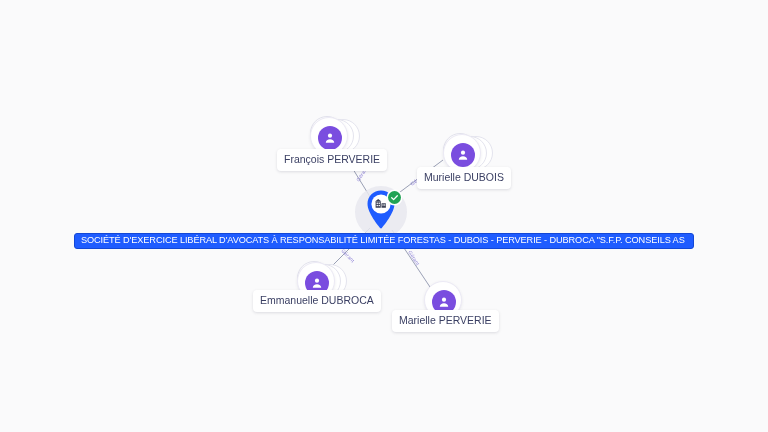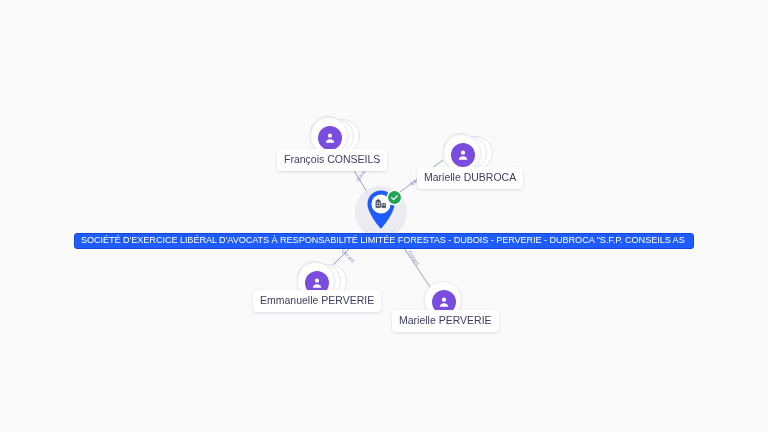--- a/index.html
+++ b/index.html
@@ -181,51 +181,51 @@
     <div class="stack-card stack-1"></div>
     <div class="person-disc">
       <div class="person-inner">
         <svg width="14" height="14" viewBox="0 0 24 24" aria-hidden="true">
           <circle cx="12" cy="8" r="3.6" fill="#ffffff"></circle>
           <path d="M4.8 20c0-3.7 3.2-5.8 7.2-5.8s7.2 2.1 7.2 5.8z" fill="#ffffff"></path>
         </svg>
       </div>
     </div>
   </div>
-  <div class="name-chip" style="left:277px; top:149px;">François CONSEILS</div>
+  <div class="name-chip" style="left:277px; top:149px;">François PERVERIE</div>
 
   <div class="person-node" style="left:443px; top:133px;">
     <div class="stack-card"></div>
     <div class="stack-card stack-2"></div>
     <div class="stack-card stack-1"></div>
     <div class="person-disc">
       <div class="person-inner">
         <svg width="14" height="14" viewBox="0 0 24 24" aria-hidden="true">
           <circle cx="12" cy="8" r="3.6" fill="#ffffff"></circle>
           <path d="M4.8 20c0-3.7 3.2-5.8 7.2-5.8s7.2 2.1 7.2 5.8z" fill="#ffffff"></path>
         </svg>
       </div>
     </div>
   </div>
-  <div class="name-chip" style="left:417px; top:167px;">Marielle DUBROCA</div>
+  <div class="name-chip" style="left:417px; top:167px;">Murielle DUBOIS</div>
 
   <div class="person-node" style="left:297px; top:261px;">
     <div class="stack-card"></div>
     <div class="stack-card stack-2"></div>
     <div class="stack-card stack-1"></div>
     <div class="person-disc">
       <div class="person-inner">
         <svg width="14" height="14" viewBox="0 0 24 24" aria-hidden="true">
           <circle cx="12" cy="8" r="3.6" fill="#ffffff"></circle>
           <path d="M4.8 20c0-3.7 3.2-5.8 7.2-5.8s7.2 2.1 7.2 5.8z" fill="#ffffff"></path>
         </svg>
       </div>
     </div>
   </div>
-  <div class="name-chip" style="left:253px; top:290px;">Emmanuelle PERVERIE</div>
+  <div class="name-chip" style="left:253px; top:290px;">Emmanuelle DUBROCA</div>
 
   <div class="person-node" style="left:424px; top:280px;">
     <div class="person-disc">
       <div class="person-inner">
         <svg width="14" height="14" viewBox="0 0 24 24" aria-hidden="true">
           <circle cx="12" cy="8" r="3.6" fill="#ffffff"></circle>
           <path d="M4.8 20c0-3.7 3.2-5.8 7.2-5.8s7.2 2.1 7.2 5.8z" fill="#ffffff"></path>
         </svg>
       </div>
     </div>

